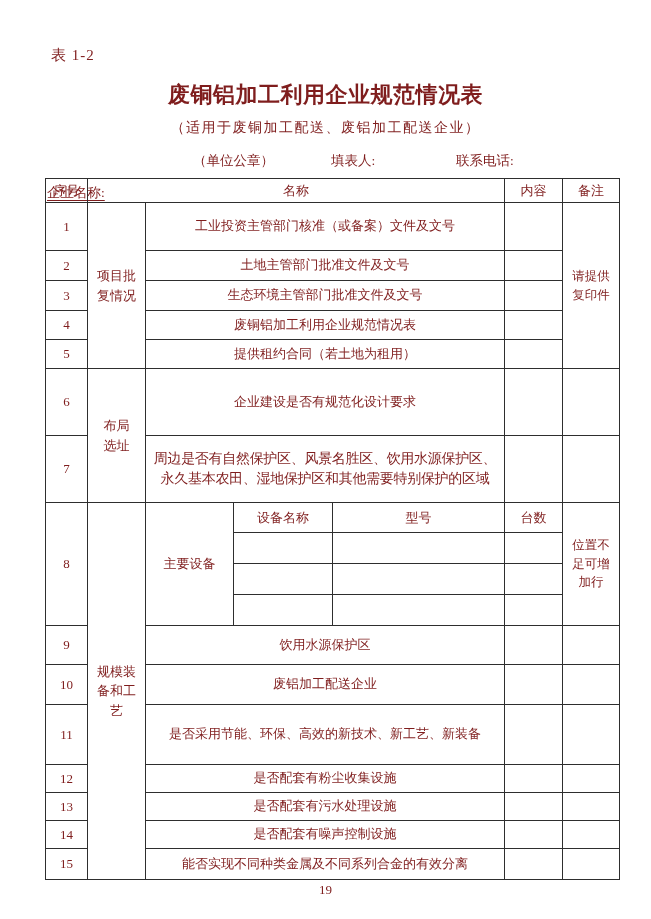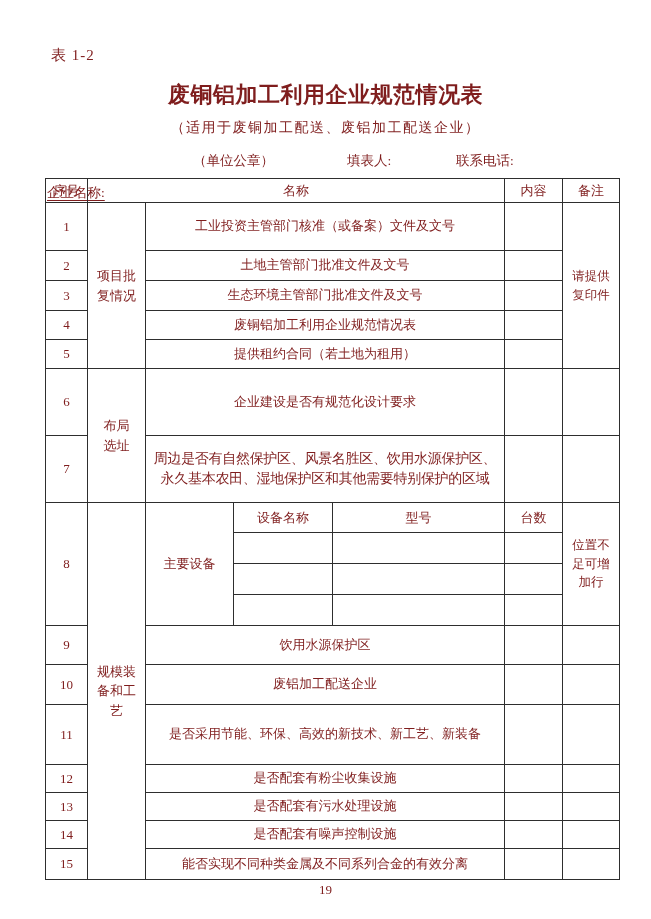--- a/index.html
+++ b/index.html
@@ -25,21 +25,21 @@
     position: absolute; top: 119px; left: 0; width: 100%;
     text-align: center; font-size: 14px; letter-spacing: 1.5px; font-family: Liberation Serif, serif;
   }
   .form-line {
     position: absolute; top: 152px; left: 47px; width: 574px; height: 20px;
     font-size: 13.5px;
   }
   .form-line span { position: absolute; white-space: nowrap; }
   .fl-company { left: 0; text-decoration: underline; text-underline-offset: 3px; margin-top: 32px; }
   .fl-seal    { left: 146px; }
-  .fl-filler  { left: 284px; margin-left: 16px; }
+  .fl-filler  { left: 284px; }
   .fl-phone   { left: 409px; }
 
   table.main {
     position: absolute; top: 178px; left: 45px;
     border-collapse: collapse; table-layout: fixed;
     width: 574px;
     font-size: 13px;
   }
   table.main td, table.main th {
     border: 1px solid #2e2e2e;

